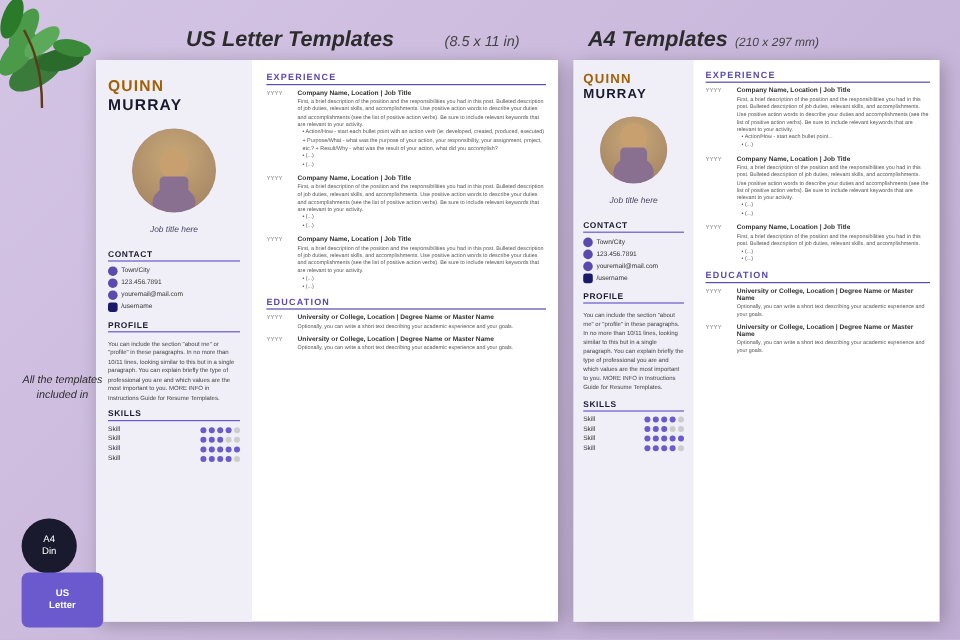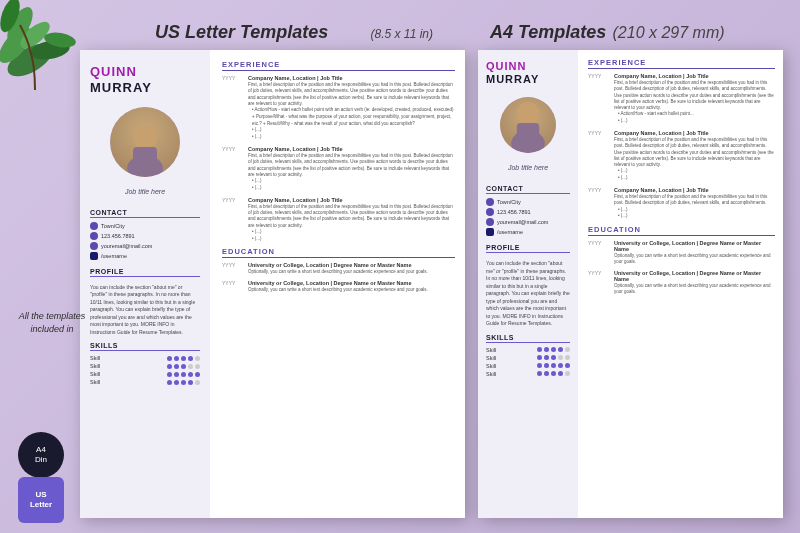--- a/index.html
+++ b/index.html
@@ -87,21 +87,21 @@
       color: white;
       font-size: 7px;
       font-weight: bold;
       line-height: 1.3;
     }
 
     .badge-us {
       position: absolute;
       bottom: 10px;
       left: 18px;
-      width: 46px;
+      width: 68px;
       height: 46px;
       background: #6a5acd;
       border-radius: 6px;
       display: flex;
       align-items: center;
       justify-content: center;
       flex-direction: column;
       z-index: 10;
     }
     .badge-us span {
@@ -147,21 +147,21 @@
       flex-direction: column;
     }
 
     .sidebar .name-block {
       margin-bottom: 4px;
     }
 
     .sidebar .first-name {
       font-size: 13px;
       font-weight: 900;
-      color: #a21caf;
+      color: #a16207;
       text-transform: uppercase;
       letter-spacing: 1px;
       line-height: 1.2;
     }
 
     .sidebar .last-name {
       font-size: 13px;
       font-weight: 900;
       color: #1a1a2e;
       text-transform: uppercase;
@@ -384,21 +384,21 @@
   <path d="M 35 90 Q 35 65 30 50 Q 28 40 20 25" stroke="#5a3a1a" stroke-width="2" fill="none"></path>
 </svg>
 
 <div class="title-us">
   <span style="font-style:italic; font-size:18px; font-weight:bold;">US Letter Templates</span>
   <span class="size-text" style="font-size:12px; font-style:italic;margin-left:36px;">(8.5 x 11 in)</span>
 </div>
 
 <div class="title-a4">
   <span style="font-style:italic; font-size:18px; font-weight:bold;">A4 Templates</span>
-  <span class="size-text" style="font-size:16px; font-style:italic;">(210 x 297 mm)</span>
+  <span class="size-text" style="font-size:10px; font-style:italic;">(210 x 297 mm)</span>
 </div>
 
 <div class="all-templates-text">
   <span>All the templates included in</span>
 </div>
 
 <div class="badge-a4">
   <span style="color:white;font-size:8px;font-weight:normal;text-align:center;">A4<br>Din</span>
 </div>
 

